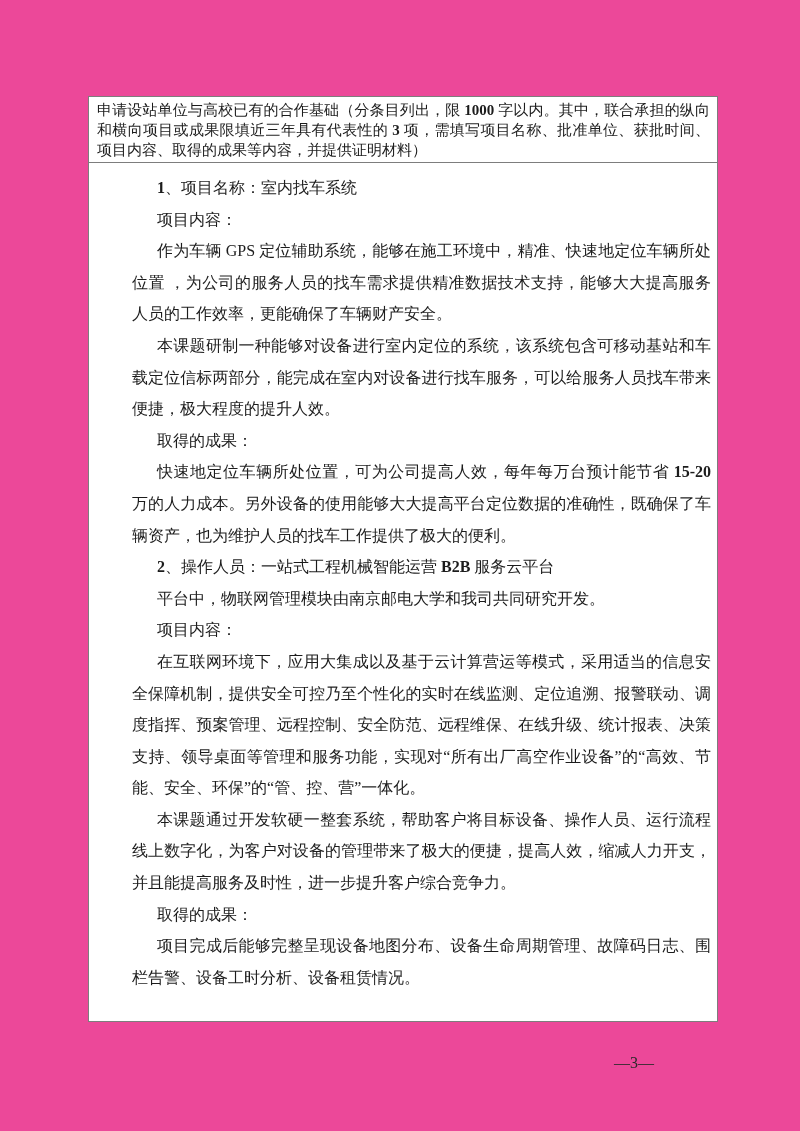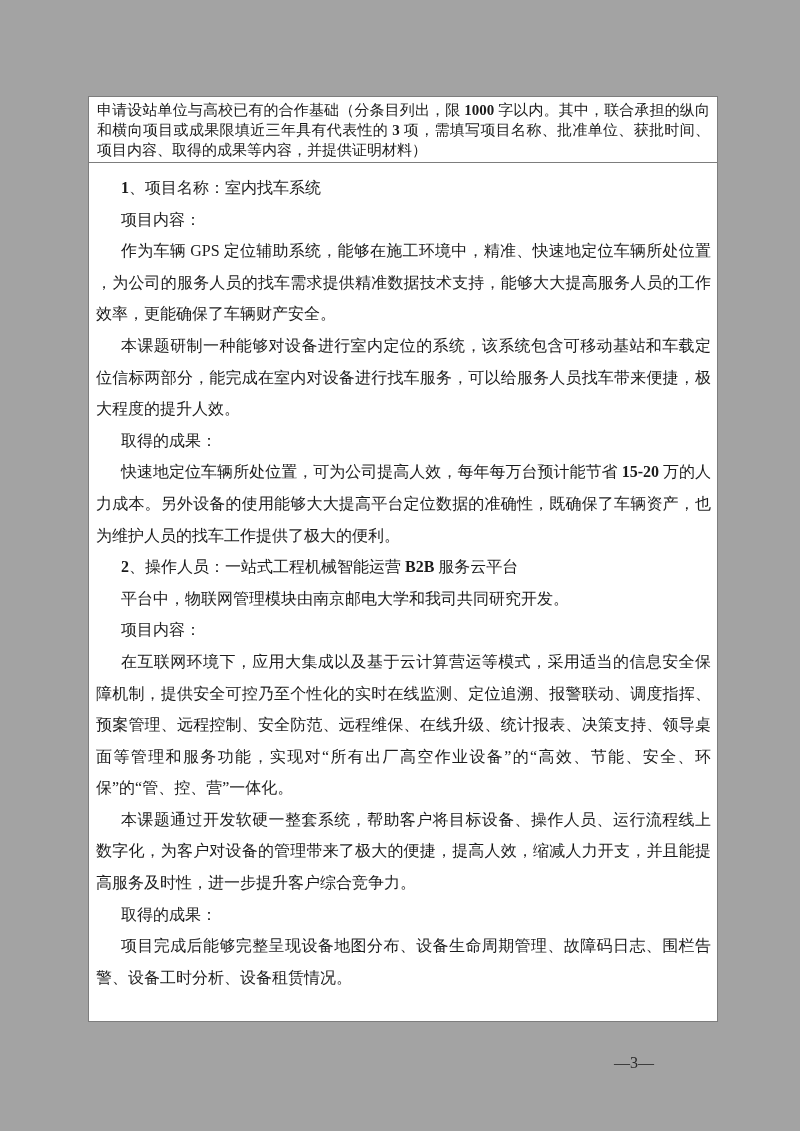--- a/index.html
+++ b/index.html
@@ -9,21 +9,21 @@
     width: 800px;
     height: 1131px;
     font-family: "Liberation Serif", "DejaVu Serif", serif;
     color: #1c1c1c;
     -webkit-font-smoothing: antialiased;
   }
   .sheet {
     position: relative;
     width: 800px;
     height: 1131px;
-    background: #a3a3a3;
+    background: #ec4899;
     overflow: hidden;
   }
   .coop-table {
     position: absolute;
     left: 88px;
     top: 96px;
     width: 630px;
     border: 1px solid #7d7d7d;
     box-sizing: border-box;
     background: #ffffff;
@@ -39,20 +39,21 @@
     overflow: hidden;
   }
   .body-cell {
     box-sizing: border-box;
     height: 858px;
     padding: 9px 6px 0 7px;
     font-size: 16px;
     line-height: 31.6px;
     text-align: justify;
     overflow: hidden;
+    margin-left: 36px;
   }
   .body-cell p.para {
     margin: 0;
     text-indent: 25px;
   }
   .b { font-weight: bold; }
   .page-number {
     position: absolute;
     top: 1052px;
     left: 602px;

